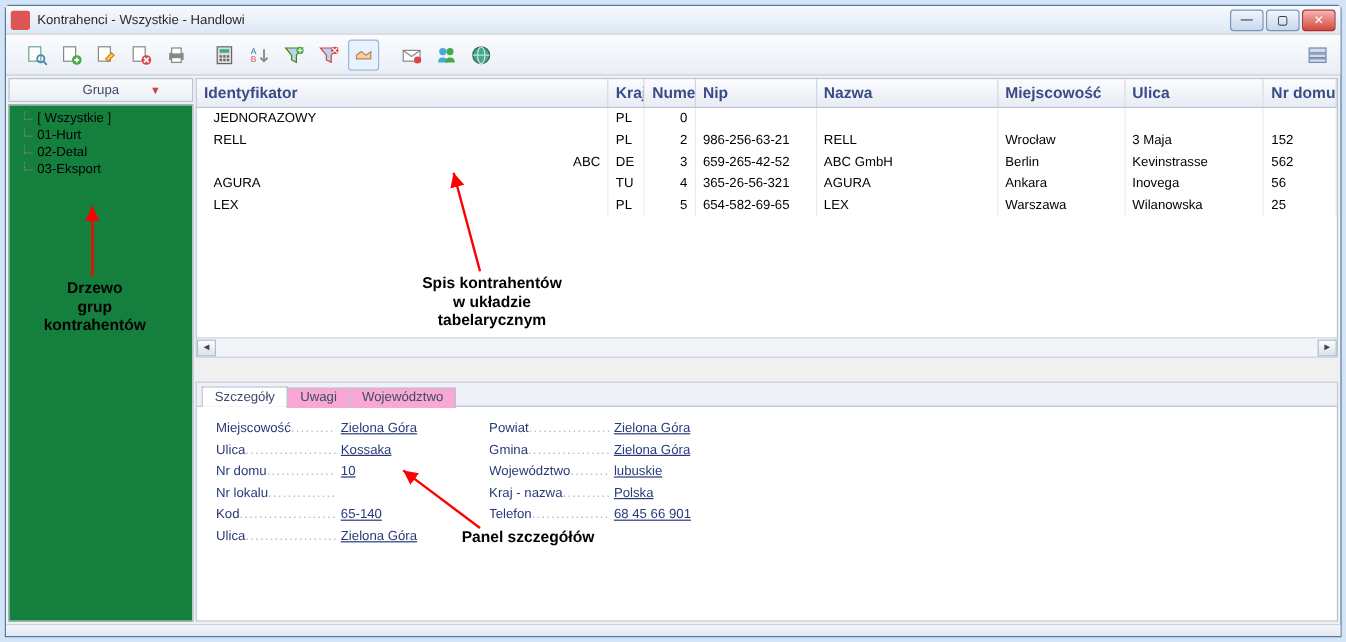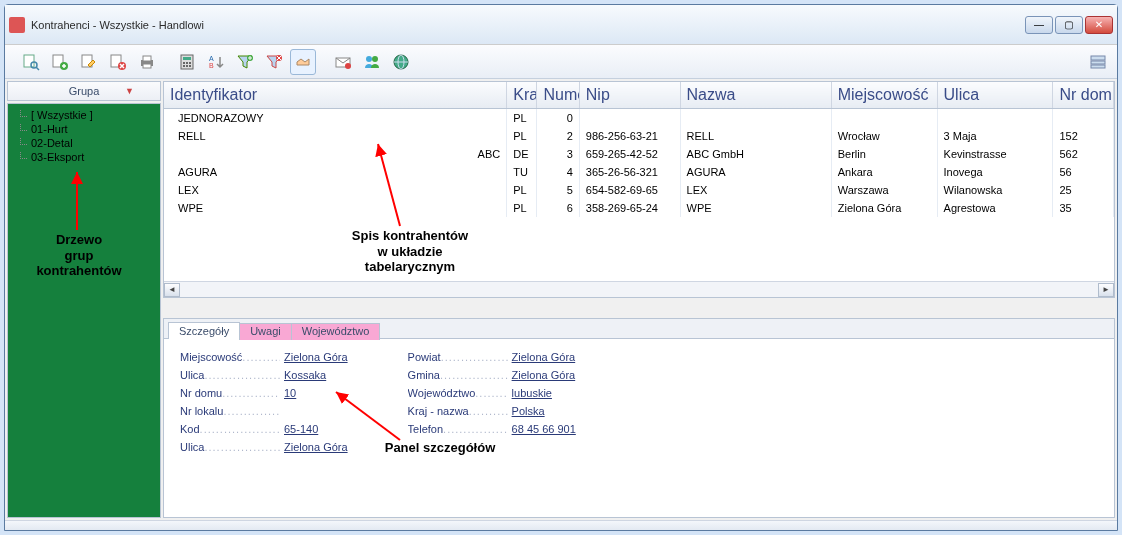--- a/index.html
+++ b/index.html
@@ -19,21 +19,21 @@
     background: #f0f0f0;
     border: 1px solid #5a7aa0;
     border-radius: 4px 4px 0 0;
     width: 1114px;
     height: 527px;
     display: flex;
     flex-direction: column;
   }
   .titlebar {
     background: linear-gradient(#f7fafd, #dce8f5);
-    height: 40px;
+    height: 24px;
     display: flex;
     align-items: center;
     padding: 0 4px;
     border-bottom: 1px solid #ccc;
   }
   .titlebar .app-icon {
     width: 16px; height: 16px;
     background: #d55;
     border-radius: 2px;
     margin-right: 6px;
@@ -129,24 +129,24 @@
   table.grid {
     border-collapse:collapse;
     width:100%;
     table-layout:fixed;
   }
   table.grid th {
     background: linear-gradient(#fbfcfe,#e7ecf3);
     border-right:1px solid #cfd6e2;
     border-bottom:1px solid #b8c4d4;
     color:#3a4c88;
-    font-weight:normal;
+    font-weight:bold;
     text-align:left;
     padding:4px 6px;
-    font-size:16px;
+    font-size:13px;
     white-space:nowrap;
     overflow:hidden;
   }
   table.grid td {
     border-right:1px solid #e6ecf4;
     padding:2px 6px;
     white-space:nowrap;
     overflow:hidden;
     height:18px;
   }
@@ -462,30 +462,20 @@
               <tr>
                 <td style="position: relative; padding-left: 14px;">LEX</td>
                 <td>PL</td>
                 <td class="num-col">5</td>
                 <td>654-582-69-65</td>
                 <td>LEX</td>
                 <td>Warszawa</td>
                 <td>Wilanowska</td>
                 <td>25</td>
               </tr>
-              <tr>
-                <td style="position: relative; padding-left: 14px;">WPE</td>
-                <td>PL</td>
-                <td class="num-col">6</td>
-                <td>358-269-65-24</td>
-                <td>WPE</td>
-                <td>Zielona Góra</td>
-                <td>Agrestowa</td>
-                <td>35</td>
-              </tr>
             </tbody>
         </table>
         <div style="flex:1"></div>
         <div class="grid-scroll">
           <div class="scroll-btn">◄</div>
           <div style="flex:1"></div>
           <div class="scroll-btn">►</div>
         </div>
       </div>
 

